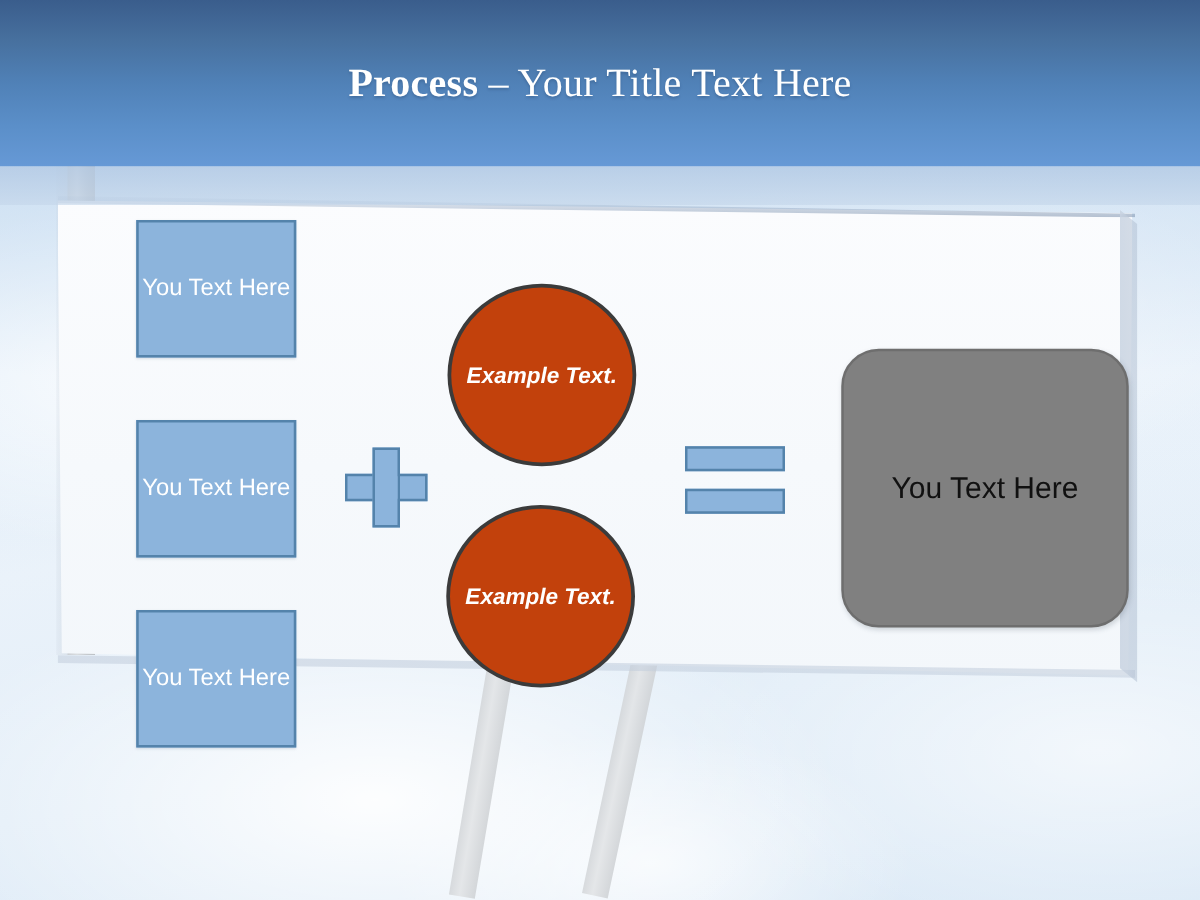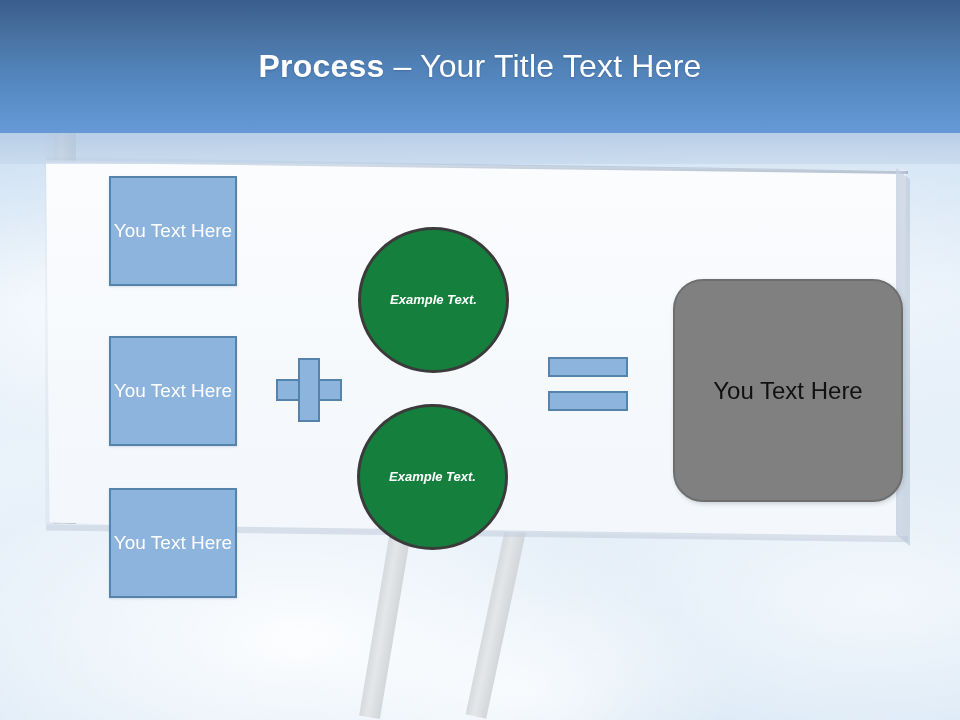--- a/index.html
+++ b/index.html
@@ -84,21 +84,21 @@
   
   .header-glass {
     position:absolute; left:0; top:133px; width:960px; height:31px;
     background:linear-gradient(180deg, rgba(178,201,228,0.78) 0%, rgba(196,214,234,0.62) 100%);
   }
 
   
   .header {
     position:absolute; left:0; top:0; width:960px; height:133px;
     background:linear-gradient(180deg,#3a5d8c 0%, #47709e 24%, #5081b7 50%, #5b8fc9 76%, #6699d6 100%);
-    display:flex; align-items:center; justify-content:center;
+    display:flex; align-items:center; justify-content:center;font-family:Liberation Serif, serif;
   }
   .header-title {
     color:#ffffff;
     font-size:32px;
     letter-spacing:.2px;
     white-space:nowrap;
     text-shadow:0 1px 2px rgba(20,45,80,0.25);
   }
   .header-title .t-bold { font-weight:bold; }
   .header-title .t-rest { font-weight:normal; }
@@ -133,28 +133,28 @@
   .plus .v { left:22px; top:0; width:22px; height:64px; }
   .plus .patch {
     left:24px; top:23px; width:18px; height:18px;
     background:#8cb4dc; border:none;
   }
 
   
   .circle {
     position:absolute;
     border-radius:50%;
-    background:#15803d;
+    background:#c2410c;
     border:3px solid #3b3b3b;
     display:flex; align-items:center; justify-content:center;
     text-align:center;
     color:#ffffff;
     font-weight:bold;
     font-style:italic;
-    font-size:13px;
+    font-size:18px;
     line-height:1.45;
   }
   .circle-1 { left:358px; top:227px; width:151px; height:146px; }
   .circle-2 { left:357px; top:404px; width:151px; height:146px; }
 
   
   .equals { position:absolute; left:548px; top:357px; width:80px; height:54px; }
   .equals span {
     position:absolute; left:0; width:80px; height:20px;
     background:#8cb4dc; border:2px solid #5483ab;

